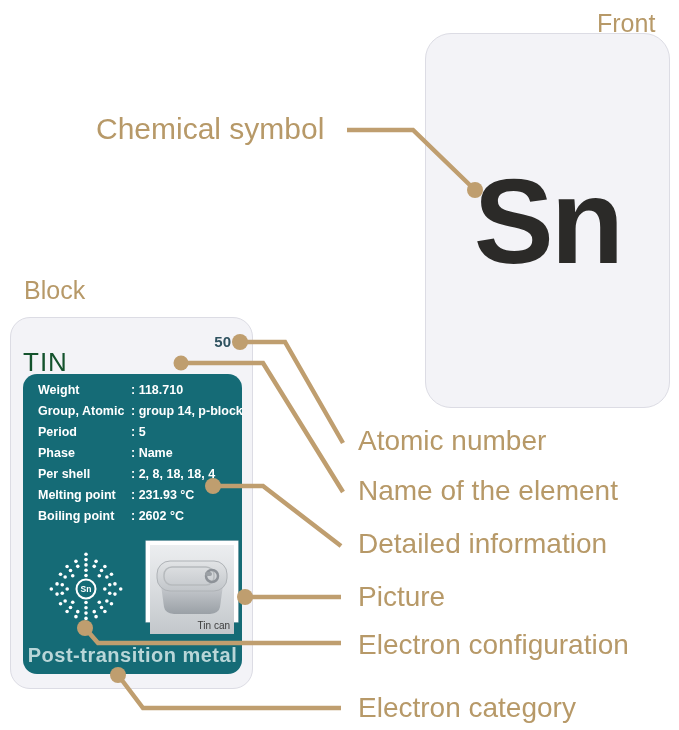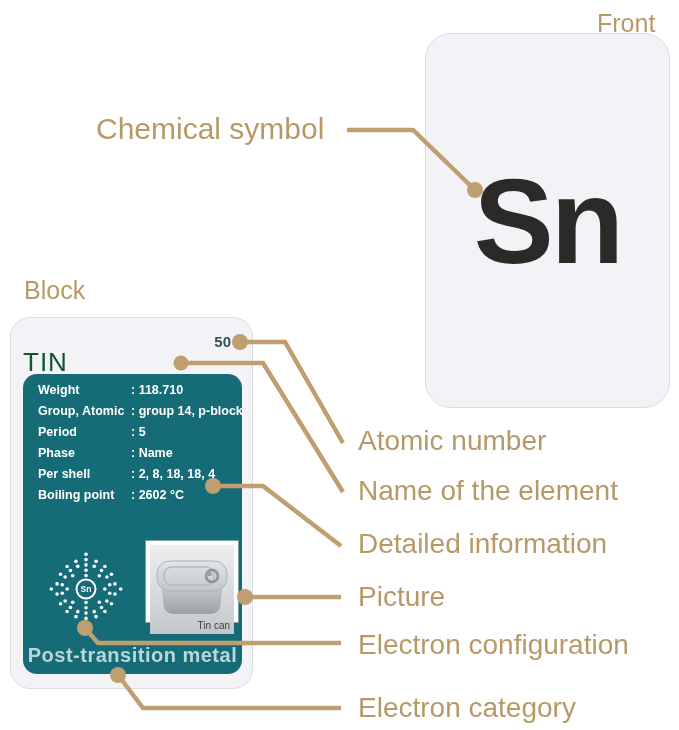--- a/index.html
+++ b/index.html
@@ -87,20 +87,24 @@
         <span class="lbl">Period</span>
         <span class="val">5</span>
       </div>
       <div class="row">
         <span class="lbl">Phase</span>
         <span class="val">Name</span>
       </div>
       <div class="row">
         <span class="lbl">Per shell</span>
         <span class="val">2, 8, 18, 18, 4</span>
+      </div>
+      <div class="row">
+        <span class="lbl">Melting point</span>
+        <span class="val">231.93 °C</span>
       </div>
       <div class="row">
         <span class="lbl">Boiling point</span>
         <span class="val">2602 °C</span>
       </div>
 
       <svg id="shell-svg" width="92" height="92" viewBox="-46 -46 92 92">
         <g id="shell-rings">
             <circle cx="0.00" cy="-13.50" r="1.8" fill="#ffffff"></circle>
             <circle cx="0.00" cy="13.50" r="1.8" fill="#ffffff"></circle>

